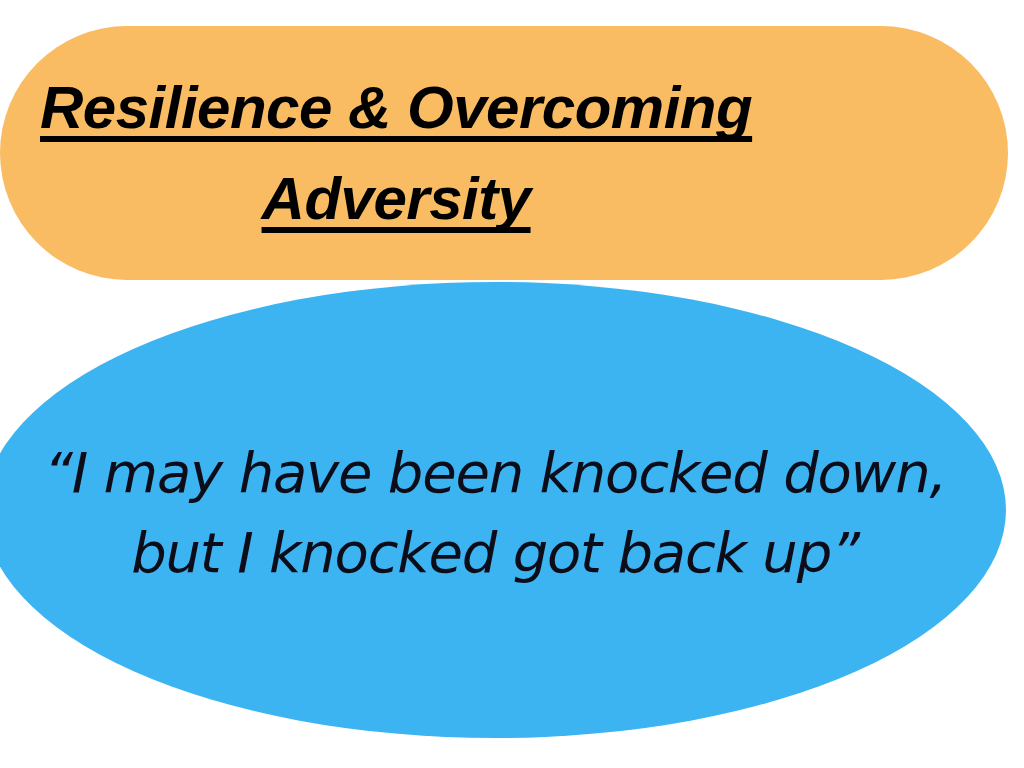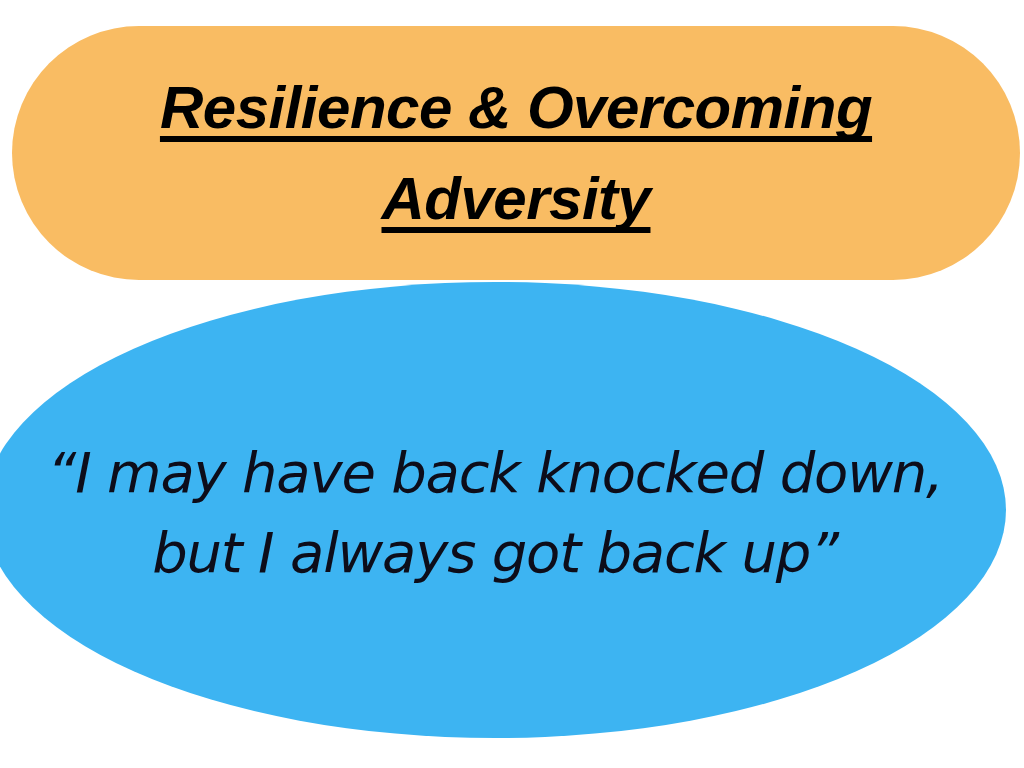--- a/index.html
+++ b/index.html
@@ -17,29 +17,29 @@
   #slide {
     position: relative;
     width: 1024px;
     height: 768px;
     background: #ffffff;
   }
 
   
   #title-banner {
     position: absolute;
-    left: 12px;
+    left: 0;
     top: 26px;
     width: 1008px;
     height: 254px;
     background: #f9bc63;
     border-radius: 128px;
     display: flex;
     align-items: center;
-    justify-content: center;
+    justify-content: flex-start;
     box-sizing: border-box;
     padding: 16px 40px;
   }
 
   #title-text {
     font-family: "Liberation Sans", sans-serif;
     font-style: italic;
     font-weight: bold;
     font-size: 60px;
     line-height: 1.52;
@@ -86,16 +86,16 @@
 <body>
 
 <div id="slide">
 
   <div id="title-banner">
     <div id="title-text">Resilience &amp; Overcoming
 Adversity </div>
   </div>
 
   <div id="quote-ellipse">
-    <div id="quote-text">“I may have back knocked down, but I always got back up”</div>
+    <div id="quote-text">“I may have been knocked down, but I knocked got back up”</div>
   </div>
 
 </div>
 
 </body></html>

